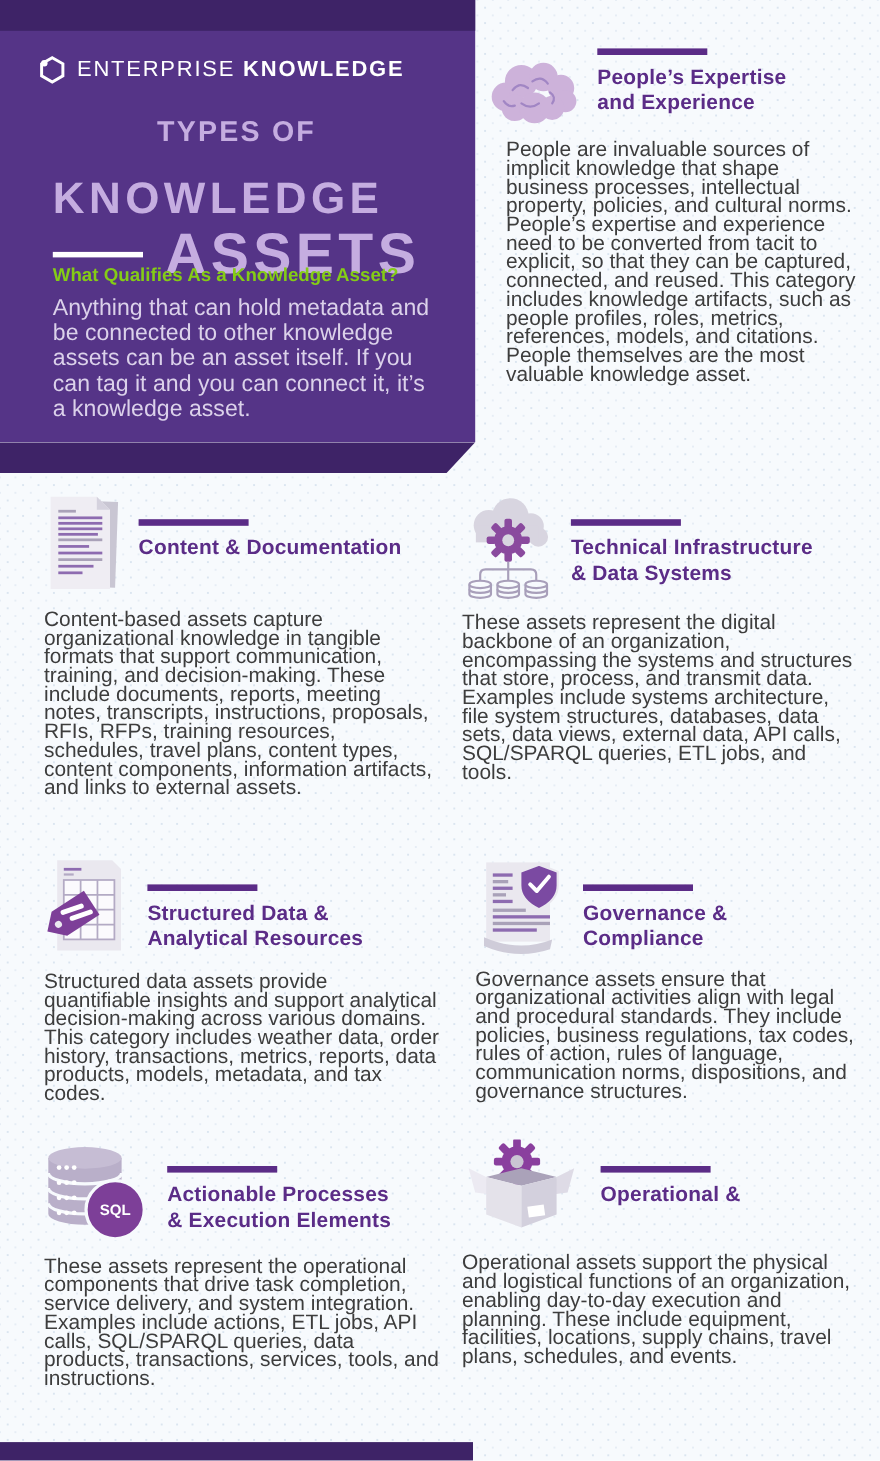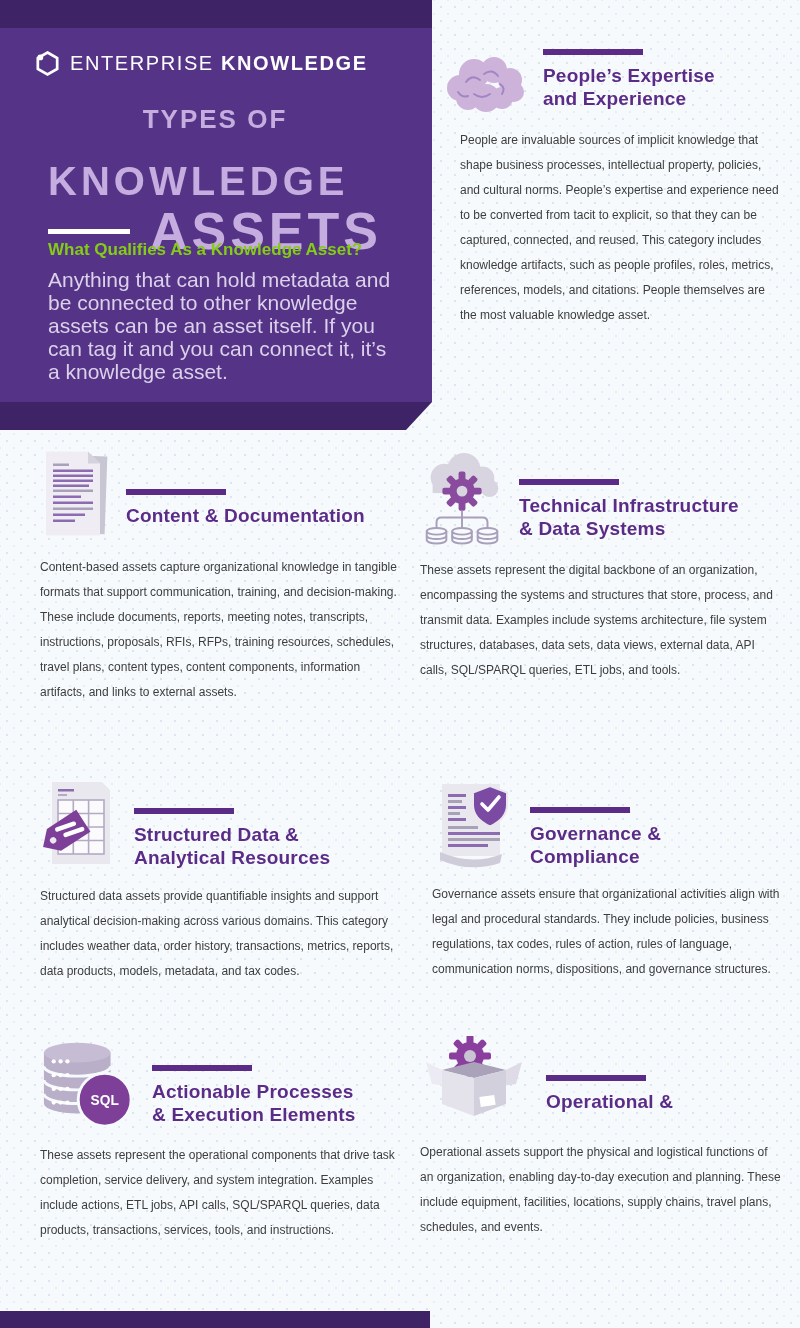--- a/index.html
+++ b/index.html
@@ -22,26 +22,26 @@
   .t-row1{display:flex;align-items:center;gap:16px;font-size:26px;font-weight:bold;letter-spacing:2px;flex-direction:column;}
   .wline{flex:1;height:5px;background:#ffffff;}
   .t-row2{font-size:40px;font-weight:bold;letter-spacing:4px;margin-top:8px;line-height:44px;}
   .t-row3{display:flex;align-items:center;gap:20px;margin-top:6px;}
   .wline2{width:108px;height:5px;background:#ffffff;}
   .t-row3 span{flex:1;text-align:right;font-size:52px;font-weight:bold;letter-spacing:4px;line-height:44px;}
   .h-q{position:absolute;left:48px;top:240px;width:350px;color:#84cc16;font-size:17px;font-weight:bold;}
   .h-a{position:absolute;left:48px;top:268px;width:348px;color:#dbd1ea;font-size:21px;line-height:23px;}
   
   .sec{position:absolute;}
-  .sec-head{display:flex;align-items:center;gap:14px;}
+  .sec-head{display:flex;align-items:flex-start;gap:14px;}
   .head-col{padding-top:24px;}
   .rule{width:100px;height:6px;background:#5b2c87;margin-bottom:9px;}
   .sec-title{font-size:19px;font-weight:bold;color:#5b2c87;line-height:23px;letter-spacing:0.2px;}
   .sec-title div:empty{display:none;}
-  .sec-body{margin-top:12px;font-size:12px;line-height:25px;color:#3d3d3d;}
+  .sec-body{margin-top:12px;font-size:19px;line-height:17px;color:#3d3d3d;}
   #sec-people{left:443px;top:38px;width:342px;}
   #sec-people .head-col{padding-top:6px;}
   #sec-people .brain{margin-top:16px;}
   #sec-people .sec-body{margin-left:17px;width:320px;margin-top:14px;}
   #sec-content{left:40px;top:448px;width:358px;}
   #sec-tech{left:420px;top:448px;width:362px;}
   #sec-structured{left:40px;top:780px;width:360px;}
   #sec-governance{left:432px;top:780px;width:362px;}
   #sec-actionable{left:40px;top:1036px;width:360px;}
   #sec-operational{left:420px;top:1036px;width:362px;}

